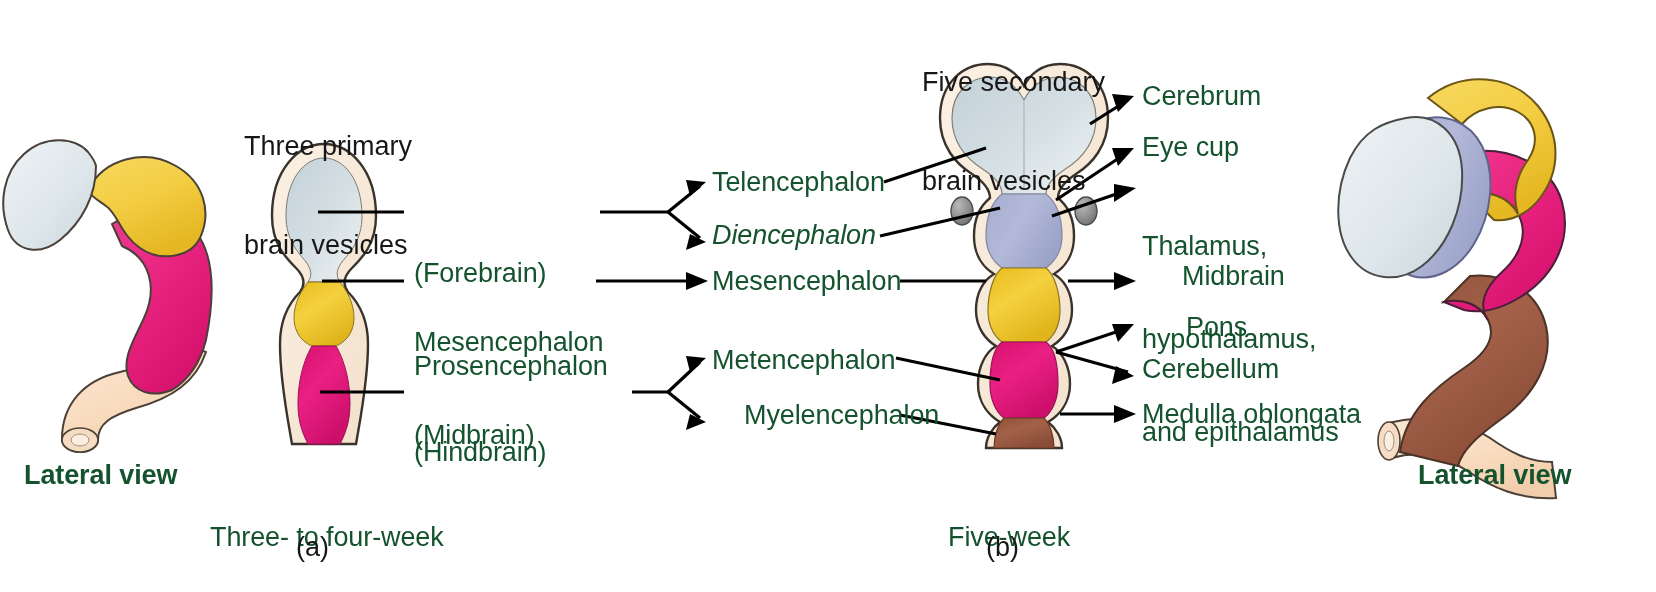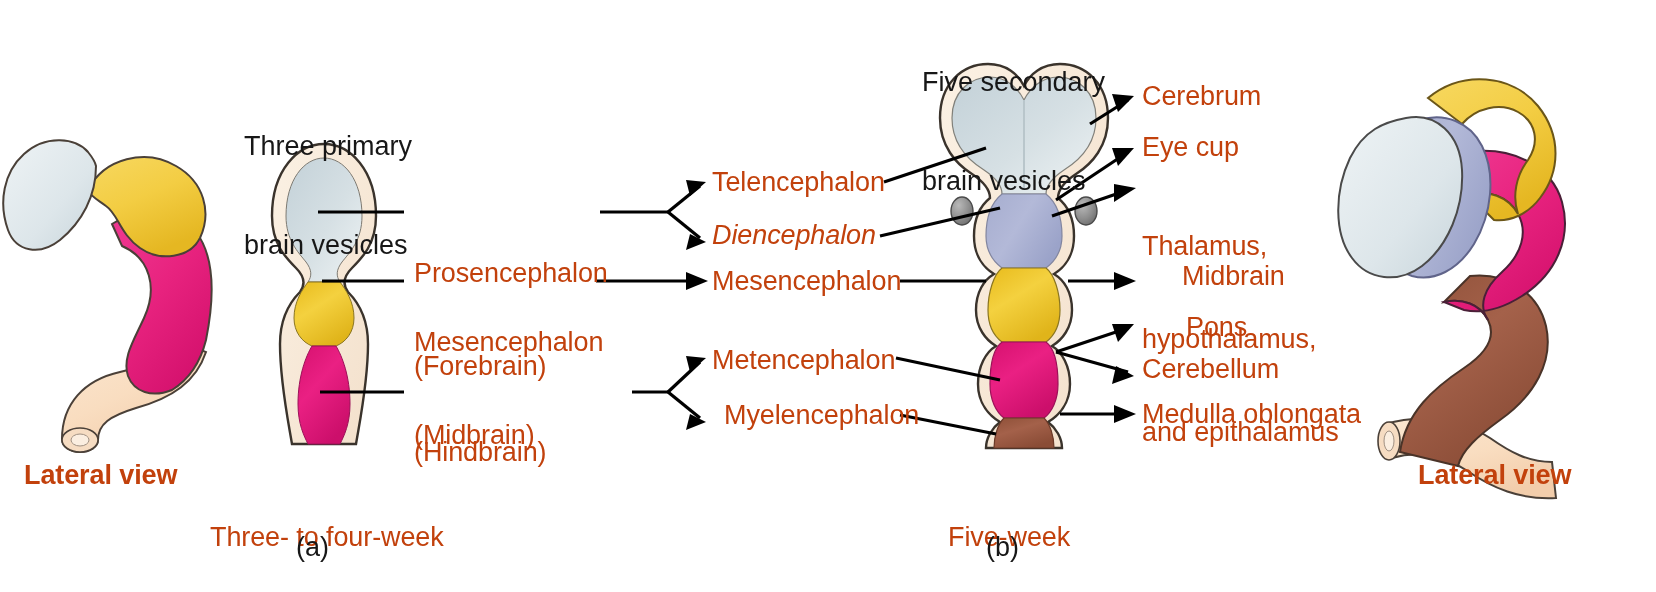--- a/index.html
+++ b/index.html
@@ -24,21 +24,21 @@
     left: 0;
     top: 0;
     width: 1656px;
     height: 592px;
   }
   .lbl {
     position: absolute;
     font-family: "Liberation Sans", sans-serif;
     font-size: 27px;
     line-height: 31px;
-    color: #c2410c;
+    color: #14532d;
     white-space: pre;
     letter-spacing: -0.1px;
   }
   .lbl.bold {
     font-weight: bold;
   }
   .heading {
     position: absolute;
     font-size: 27px;
     line-height: 33px;
@@ -286,38 +286,38 @@
     <div>Three primary</div>
     <div>brain vesicles</div>
   </div>
 
   <div class="heading" style="left:922px; top:0px;">
     <div>Five secondary</div>
     <div>brain vesicles</div>
   </div>
 
   <div class="lbl" style="left:414px; top:196px;">
+    <div>(Forebrain)</div>
     <div>Prosencephalon</div>
-    <div>(Forebrain)</div>
   </div>
 
   <div class="lbl" style="left:414px; top:265px;">
     <div>Mesencephalon</div>
     <div>(Midbrain)</div>
   </div>
 
   <div class="lbl" style="left:414px; top:375px;">
     <div>(Hindbrain)</div>
   </div>
 
   <div class="lbl" style="left:712px; top:167px;">Telencephalon</div>
   <div class="lbl" style="left:712px; top:220px;font-style:italic;">Diencephalon</div>
   <div class="lbl" style="left:712px; top:266px;">Mesencephalon</div>
   <div class="lbl" style="left:712px; top:345px;">Metencephalon</div>
-  <div class="lbl" style="left:724px; top:400px;">Myelencephalon</div>
+  <div class="lbl" style="left:744px; top:400px;">Myelencephalon</div>
 
   <div class="lbl" style="left:1142px; top:81px;">Cerebrum</div>
   <div class="lbl" style="left:1142px; top:132px;">Eye cup</div>
 
   <div class="lbl" style="left:1142px; top:169px;">
     <div>Thalamus,</div>
     <div>hypothalamus,</div>
     <div>and epithalamus</div>
   </div>
 

